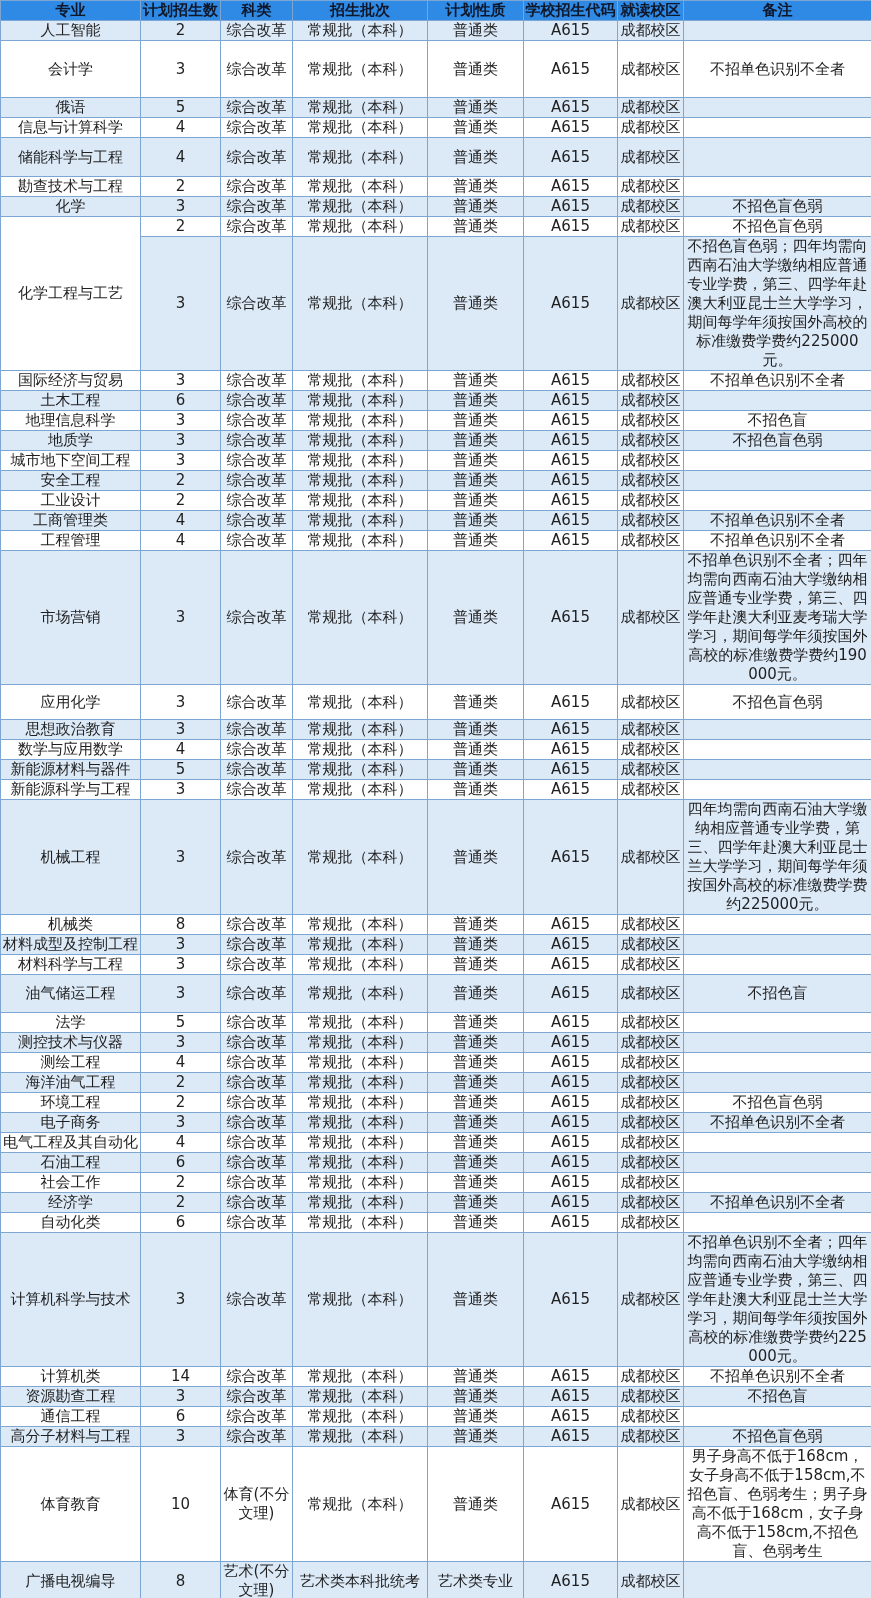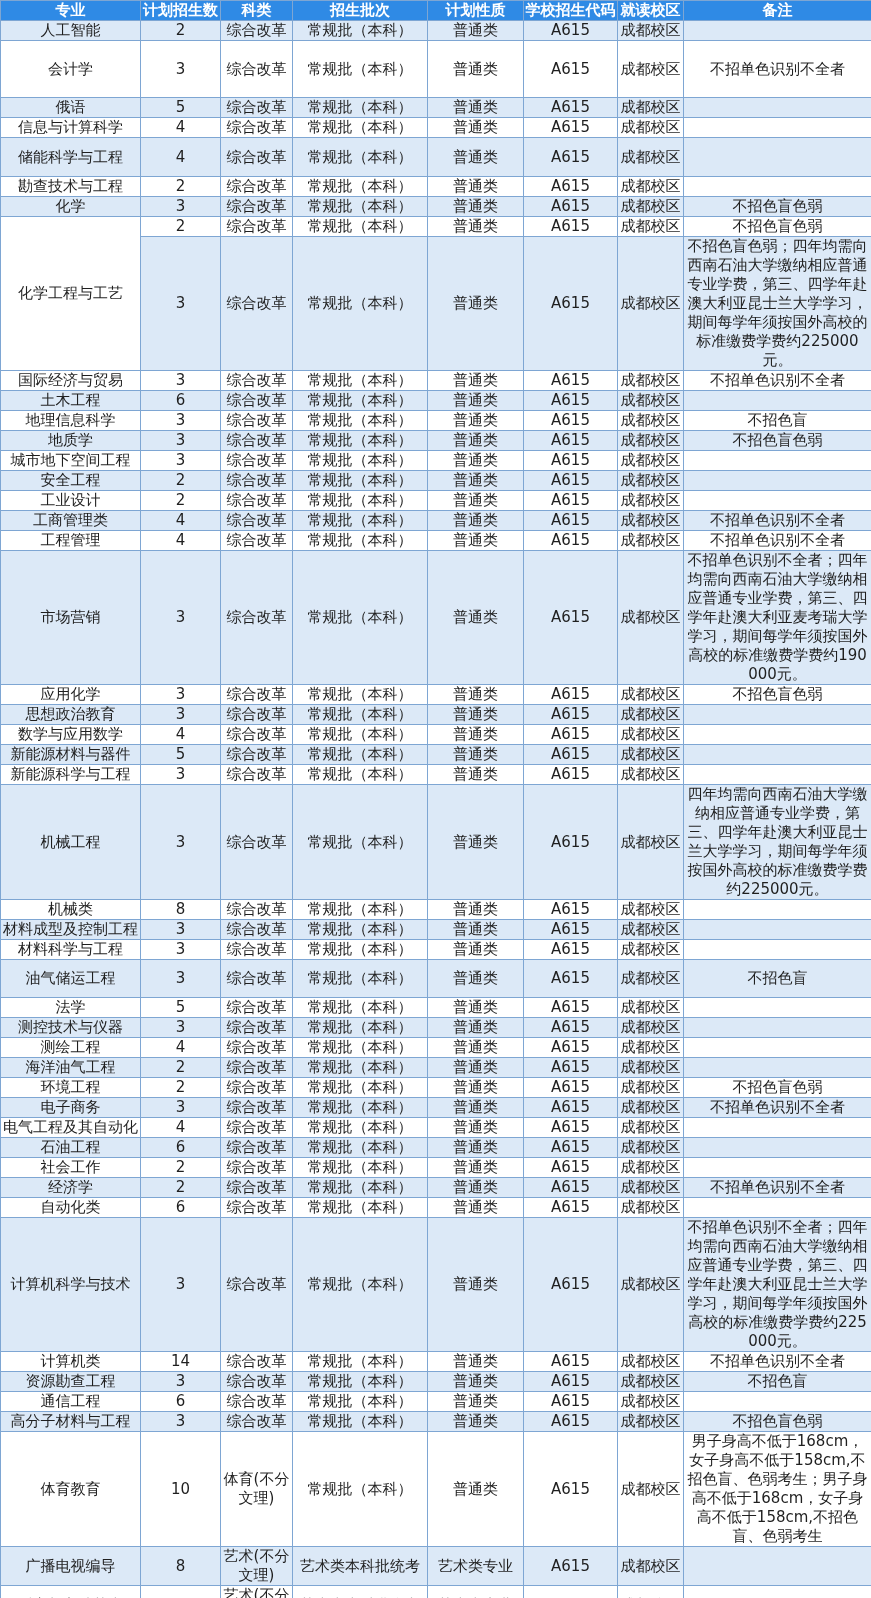--- a/index.html
+++ b/index.html
@@ -16,21 +16,21 @@
       border: 1px solid #7ea6d3;
       padding: 0 1px;
       text-align: center;
       vertical-align: middle;
       line-height: 19px;
       overflow: hidden;
       word-break: break-all;
     }
     table.enroll th {
       background: #2f8ae5;
-      color: #ffffff;
+      color: #0f172a;
       font-weight: bold;
       height: 19px;
       white-space: nowrap;
     }
     tr.blue td { background: #dce9f7; }
     tr.white td { background: #ffffff; }
     td.major-cell { white-space: nowrap; }
     td.remark-cell { padding: 0 3px; }
   </style>
 </head>
@@ -242,21 +242,21 @@
       <tr class="blue" style="height: 133px;">
         <td class="major-cell">市场营销</td>
         <td>3</td>
         <td>综合改革</td>
         <td>常规批（本科）</td>
         <td>普通类</td>
         <td>A615</td>
         <td>成都校区</td>
         <td class="remark-cell">不招单色识别不全者；四年均需向西南石油大学缴纳相应普通专业学费，第三、四学年赴澳大利亚麦考瑞大学学习，期间每学年须按国外高校的标准缴费学费约190000元。</td>
       </tr>
-      <tr class="white" style="height: 20px;">
+      <tr class="white" style="height: 35px;">
         <td class="major-cell">应用化学</td>
         <td>3</td>
         <td>综合改革</td>
         <td>常规批（本科）</td>
         <td>普通类</td>
         <td>A615</td>
         <td>成都校区</td>
         <td class="remark-cell">不招色盲色弱</td>
       </tr>
       <tr class="blue" style="height: 19px;">

